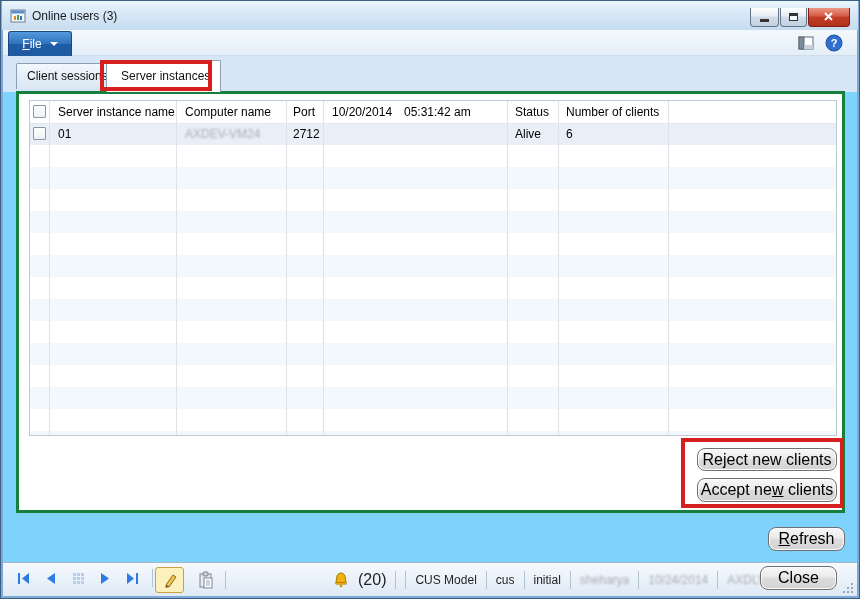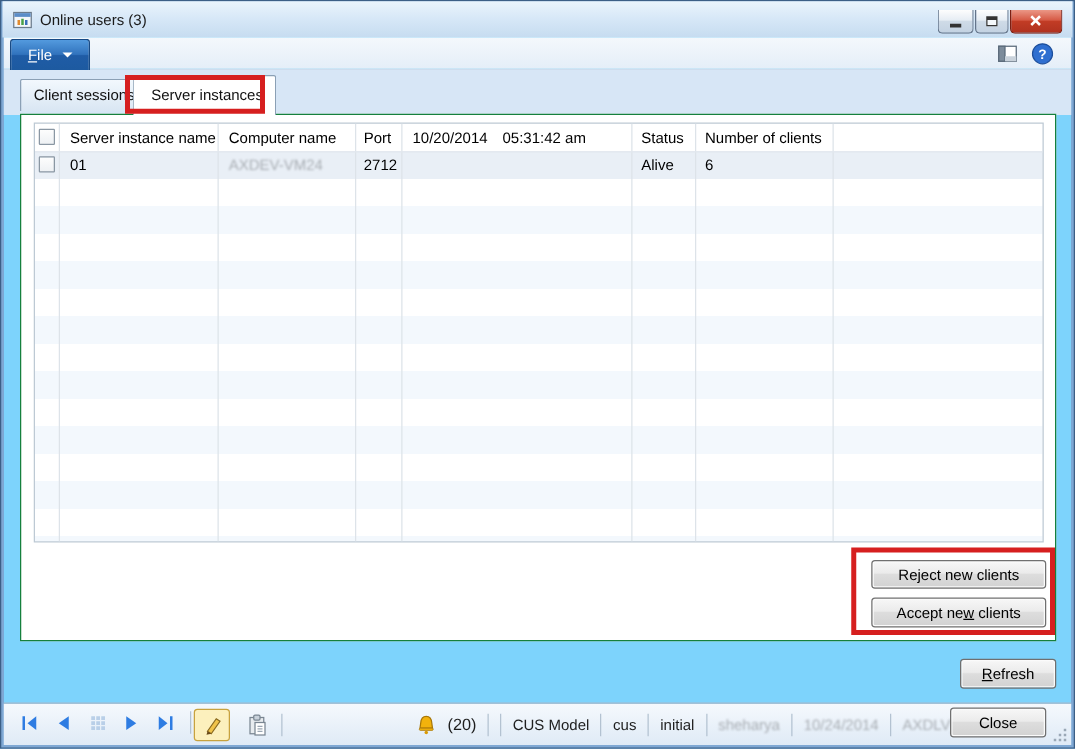--- a/index.html
+++ b/index.html
@@ -67,21 +67,21 @@
   }
 
   
   .annotation { position:absolute; border:4px solid #d61f1f; z-index:40; pointer-events:none; }
   .anno-tab { left:100px; top:60px; width:112px; height:31px; }
   .anno-buttons { left:681px; top:438px; width:163px; height:70px; }
 
   
   .panel {
     position:absolute; left:16px; top:91px; width:829px; height:422px;
-    background:#fff; border:1px solid #15803d; z-index:2;
+    background:#fff; border:3px solid #15803d; z-index:2;
   }
 
   
   .grid {
     position:absolute; left:10px; top:6px; width:808px; height:336px;
     border:1px solid #bdc9d4; display:flex;
     background-image:
       linear-gradient(to bottom, #ffffff 0 22px, #e9eff6 22px 44px, rgba(0,0,0,0) 44px),
       repeating-linear-gradient(to bottom, #ffffff 0 22px, #f3f8fd 22px 44px);
   }
@@ -96,22 +96,22 @@
   .checkbox {
     width:13px; height:13px; border:1px solid #8a97a3; border-radius:1px;
     background:linear-gradient(#fdfdfd,#eef1f4); cursor:default;
   }
   .blurred { color:#a9aeb4; filter:blur(0.8px); }
   .dt-cell { display:flex; }
   .dt-date { display:inline-block; width:72px; }
 
   
   .btn {
-    position:absolute; font-size:12px; color:#000; text-align:center;
-    border:1px solid #707070; border-radius:3px; cursor:default;
+    position:absolute; font-size:16px; color:#000; text-align:center;
+    border:1px solid #707070; border-radius:8px; cursor:default;
     background:linear-gradient(#f7f7f7,#ebebeb 45%, #dddddd 50%, #d2d2d2);
     box-shadow: inset 0 0 0 1px #fbfbfb;
     display:flex; align-items:center; justify-content:center;
   }
   .btn-reject { left:697px; top:448px; width:140px; height:23px; z-index:41; }
   .btn-accept { left:697px; top:478px; width:140px; height:24px; z-index:41; }
   .btn-refresh { left:768px; top:527px; width:77px; height:24px; }
   .key { text-decoration:underline; }
 
   
@@ -133,21 +133,21 @@
     display:flex; align-items:center; justify-content:center; cursor:default; }
   .fields {
     position:absolute; left:330px; top:0; bottom:0; display:flex; align-items:center;
     gap:9px; font-size:12px; color:#1e1e1e;
   }
   .grip {
     position:absolute; right:4px; bottom:3px; width:12px; height:12px;
   }
   .grip i { position:absolute; width:2px; height:2px; background:#9aa8b6; }
 
-  .bellcount { font-size:13px; color:#1e1e1e; }
+  .bellcount { font-size:16px; color:#1e1e1e; }
 </style>
 </head>
 <body>
 
 <div class="window">
 
   <div class="titlebar">
     <svg width="16" height="16">
       <rect x="1" y="2" width="14" height="12" fill="#f4f7fa" stroke="#6b7c8d"></rect>
       <rect x="1.5" y="2.5" width="13" height="3" fill="#5b8dc8"></rect>

